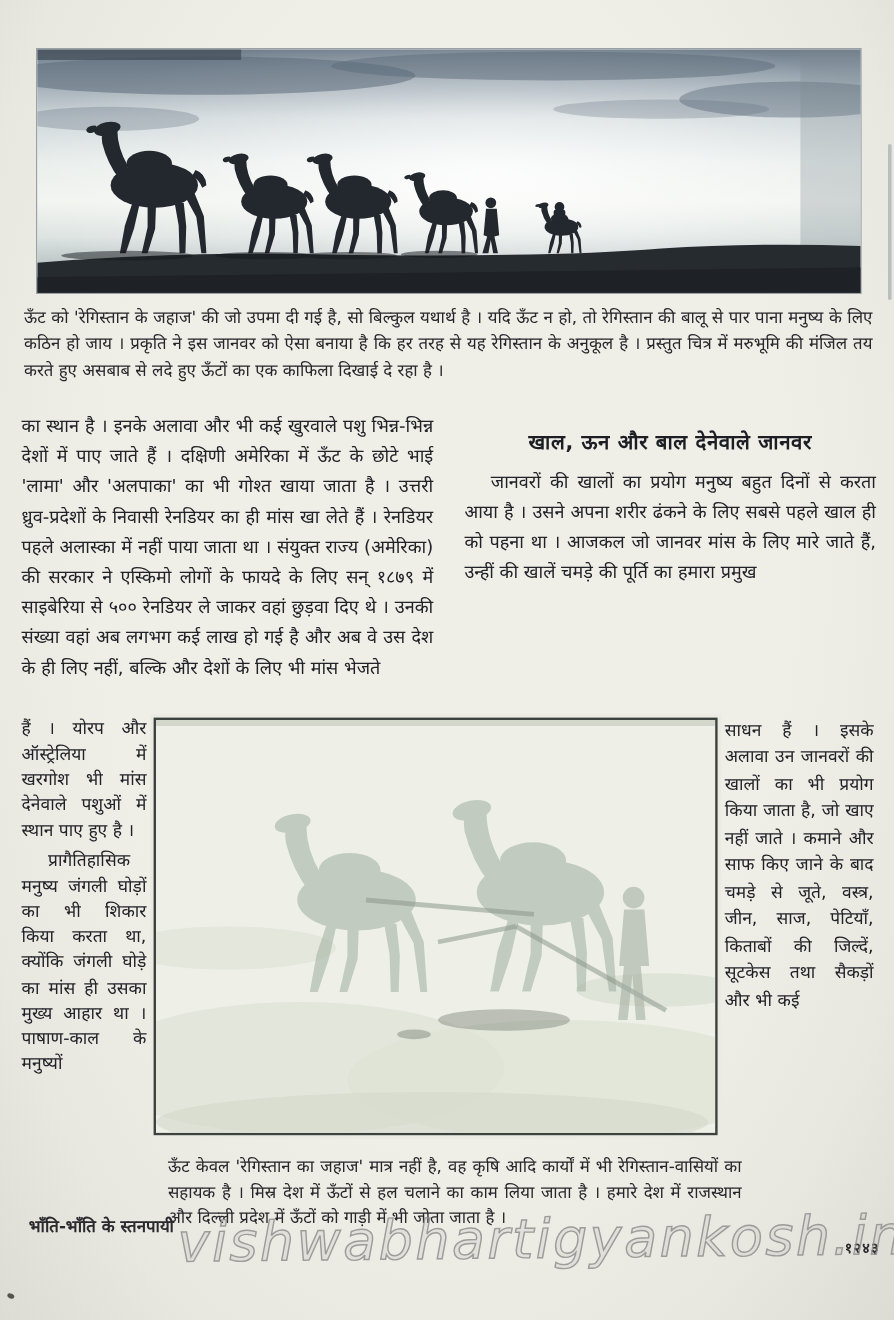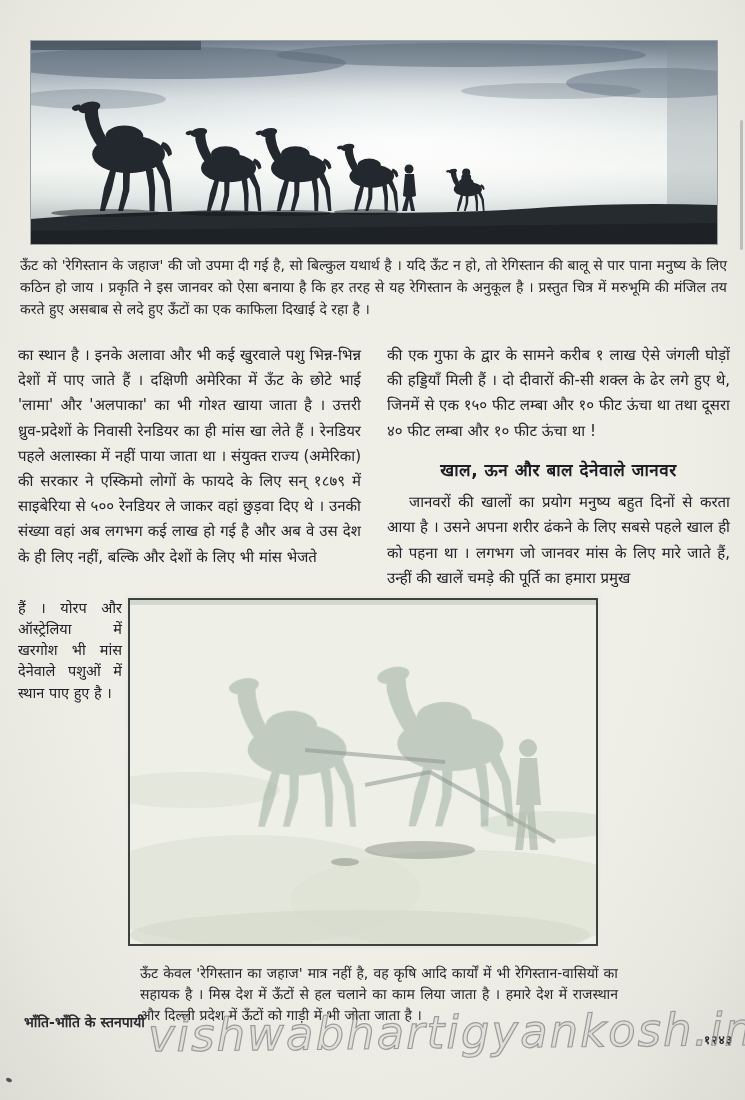--- a/index.html
+++ b/index.html
@@ -155,29 +155,29 @@
     </svg>
   </figure>
 
   <p class="caption-top">ऊँट को 'रेगिस्तान के जहाज' की जो उपमा दी गई है, सो बिल्कुल यथार्थ है । यदि ऊँट न हो, तो रेगिस्तान की बालू से पार पाना मनुष्य के लिए कठिन हो जाय । प्रकृति ने इस जानवर को ऐसा बनाया है कि हर तरह से यह रेगिस्तान के अनुकूल है । प्रस्तुत चित्र में मरुभूमि की मंजिल तय करते हुए असबाब से लदे हुए ऊँटों का एक काफिला दिखाई दे रहा है ।</p>
 
   <div class="cols">
     <div class="col">
       <p>का स्थान है । इनके अलावा और भी कई खुरवाले पशु भिन्न-भिन्न देशों में पाए जाते हैं । दक्षिणी अमेरिका में ऊँट के छोटे भाई 'लामा' और 'अलपाका' का भी गोश्त खाया जाता है । उत्तरी ध्रुव-प्रदेशों के निवासी रेनडियर का ही मांस खा लेते हैं । रेनडियर पहले अलास्का में नहीं पाया जाता था । संयुक्त राज्य (अमेरिका) की सरकार ने एस्किमो लोगों के फायदे के लिए सन् १८७९ में साइबेरिया से ५०० रेनडियर ले जाकर वहां छुड़वा दिए थे । उनकी संख्या वहां अब लगभग कई लाख हो गई है और अब वे उस देश के ही लिए नहीं, बल्कि और देशों के लिए भी मांस भेजते</p>
     </div>
     <div class="col">
-      <p>की एक गुफा के द्वार के सामने करीब १ लाख ऐसे जंगली घोड़ों की हड्डियाँ मिली हैं । दो दीवारों की-सी शक्ल के ढेर लगे हुए थे, जिनमें से एक १५० फीट लम्बा और १० फीट ऊंचा था तथा दूसरा ४० फीट लम्बा और १० फीट ऊंचा था !</p>
       <h2 class="section-heading">खाल, ऊन और बाल देनेवाले जानवर</h2>
-      <p class="indent">जानवरों की खालों का प्रयोग मनुष्य बहुत दिनों से करता आया है । उसने अपना शरीर ढंकने के लिए सबसे पहले खाल ही को पहना था । लगभग जो जानवर मांस के लिए मारे जाते हैं, उन्हीं की खालें चमड़े की पूर्ति का हमारा प्रमुख</p>
+      <p class="indent">जानवरों की खालों का प्रयोग मनुष्य बहुत दिनों से करता आया है । उसने अपना शरीर ढंकने के लिए सबसे पहले खाल ही को पहना था । आजकल जो जानवर मांस के लिए मारे जाते हैं, उन्हीं की खालें चमड़े की पूर्ति का हमारा प्रमुख</p>
     </div>
   </div>
 
   <div class="mid">
     <div class="narrow narrow-left">
       <p>हैं । योरप और ऑस्ट्रेलिया में खरगोश भी मांस देनेवाले पशुओं में स्थान पाए हुए है ।</p>
+      <p class="indent">प्रागैतिहासिक मनुष्य जंगली घोड़ों का भी शिकार किया करता था, क्योंकि जंगली घोड़े का मांस ही उसका मुख्य आहार था । पाषाण-काल के मनुष्यों</p>
     </div>
 
     <figure class="photo-mid" style="margin:0">
       <svg width="466" height="344" viewBox="0 0 466 344">
         <rect width="466" height="344" fill="#eef0e8"></rect>
 
         <g>
           <ellipse cx="120" cy="290" rx="170" ry="55" fill="#e0e4d7" opacity="0.8"></ellipse>
           <ellipse cx="340" cy="300" rx="180" ry="50" fill="#dde2d4" opacity="0.7"></ellipse>
           <ellipse cx="60" cy="190" rx="90" ry="18" fill="#dce1d4" opacity="0.6"></ellipse>
@@ -215,20 +215,23 @@
         <g fill="#a3b0a2" opacity="0.6">
           <circle cx="398" cy="148" r="9"></circle>
           <path d="M390,158 L407,158 L411,205 L404,205 L408,250 L400,250 L397,212 L393,250 L385,250 L390,205 L386,205 Z"></path>
         </g>
         <ellipse cx="290" cy="250" rx="55" ry="9" fill="#7c8277" opacity="0.45"></ellipse>
         <ellipse cx="215" cy="262" rx="14" ry="4" fill="#828a7d" opacity="0.5"></ellipse>
         <rect width="466" height="5" fill="#c7ccc0" opacity="0.7"></rect>
       </svg>
     </figure>
 
+    <div class="narrow narrow-right">
+      <p>साधन हैं । इसके अलावा उन जानवरों की खालों का भी प्रयोग किया जाता है, जो खाए नहीं जाते । कमाने और साफ किए जाने के बाद चमड़े से जूते, वस्त्र, जीन, साज, पेटियाँ, किताबों की जिल्दें, सूटकेस तथा सैकड़ों और भी कई</p>
+    </div>
   </div>
 
   <p class="caption-mid">ऊँट केवल 'रेगिस्तान का जहाज' मात्र नहीं है, वह कृषि आदि कार्यों में भी रेगिस्तान-वासियों का सहायक है । मिस्र देश में ऊँटों से हल चलाने का काम लिया जाता है । हमारे देश में राजस्थान और दिल्ली प्रदेश में ऊँटों को गाड़ी में भी जोता जाता है ।</p>
 
   <div class="footer-title">भाँति-भाँति के स्तनपायी</div>
   <div class="page-number">१२४३</div>
   <p class="watermark">vishwabhartigyankosh.in</p>
 
   <div class="speck speck-bl"></div>
   <div class="edge-right"></div>

